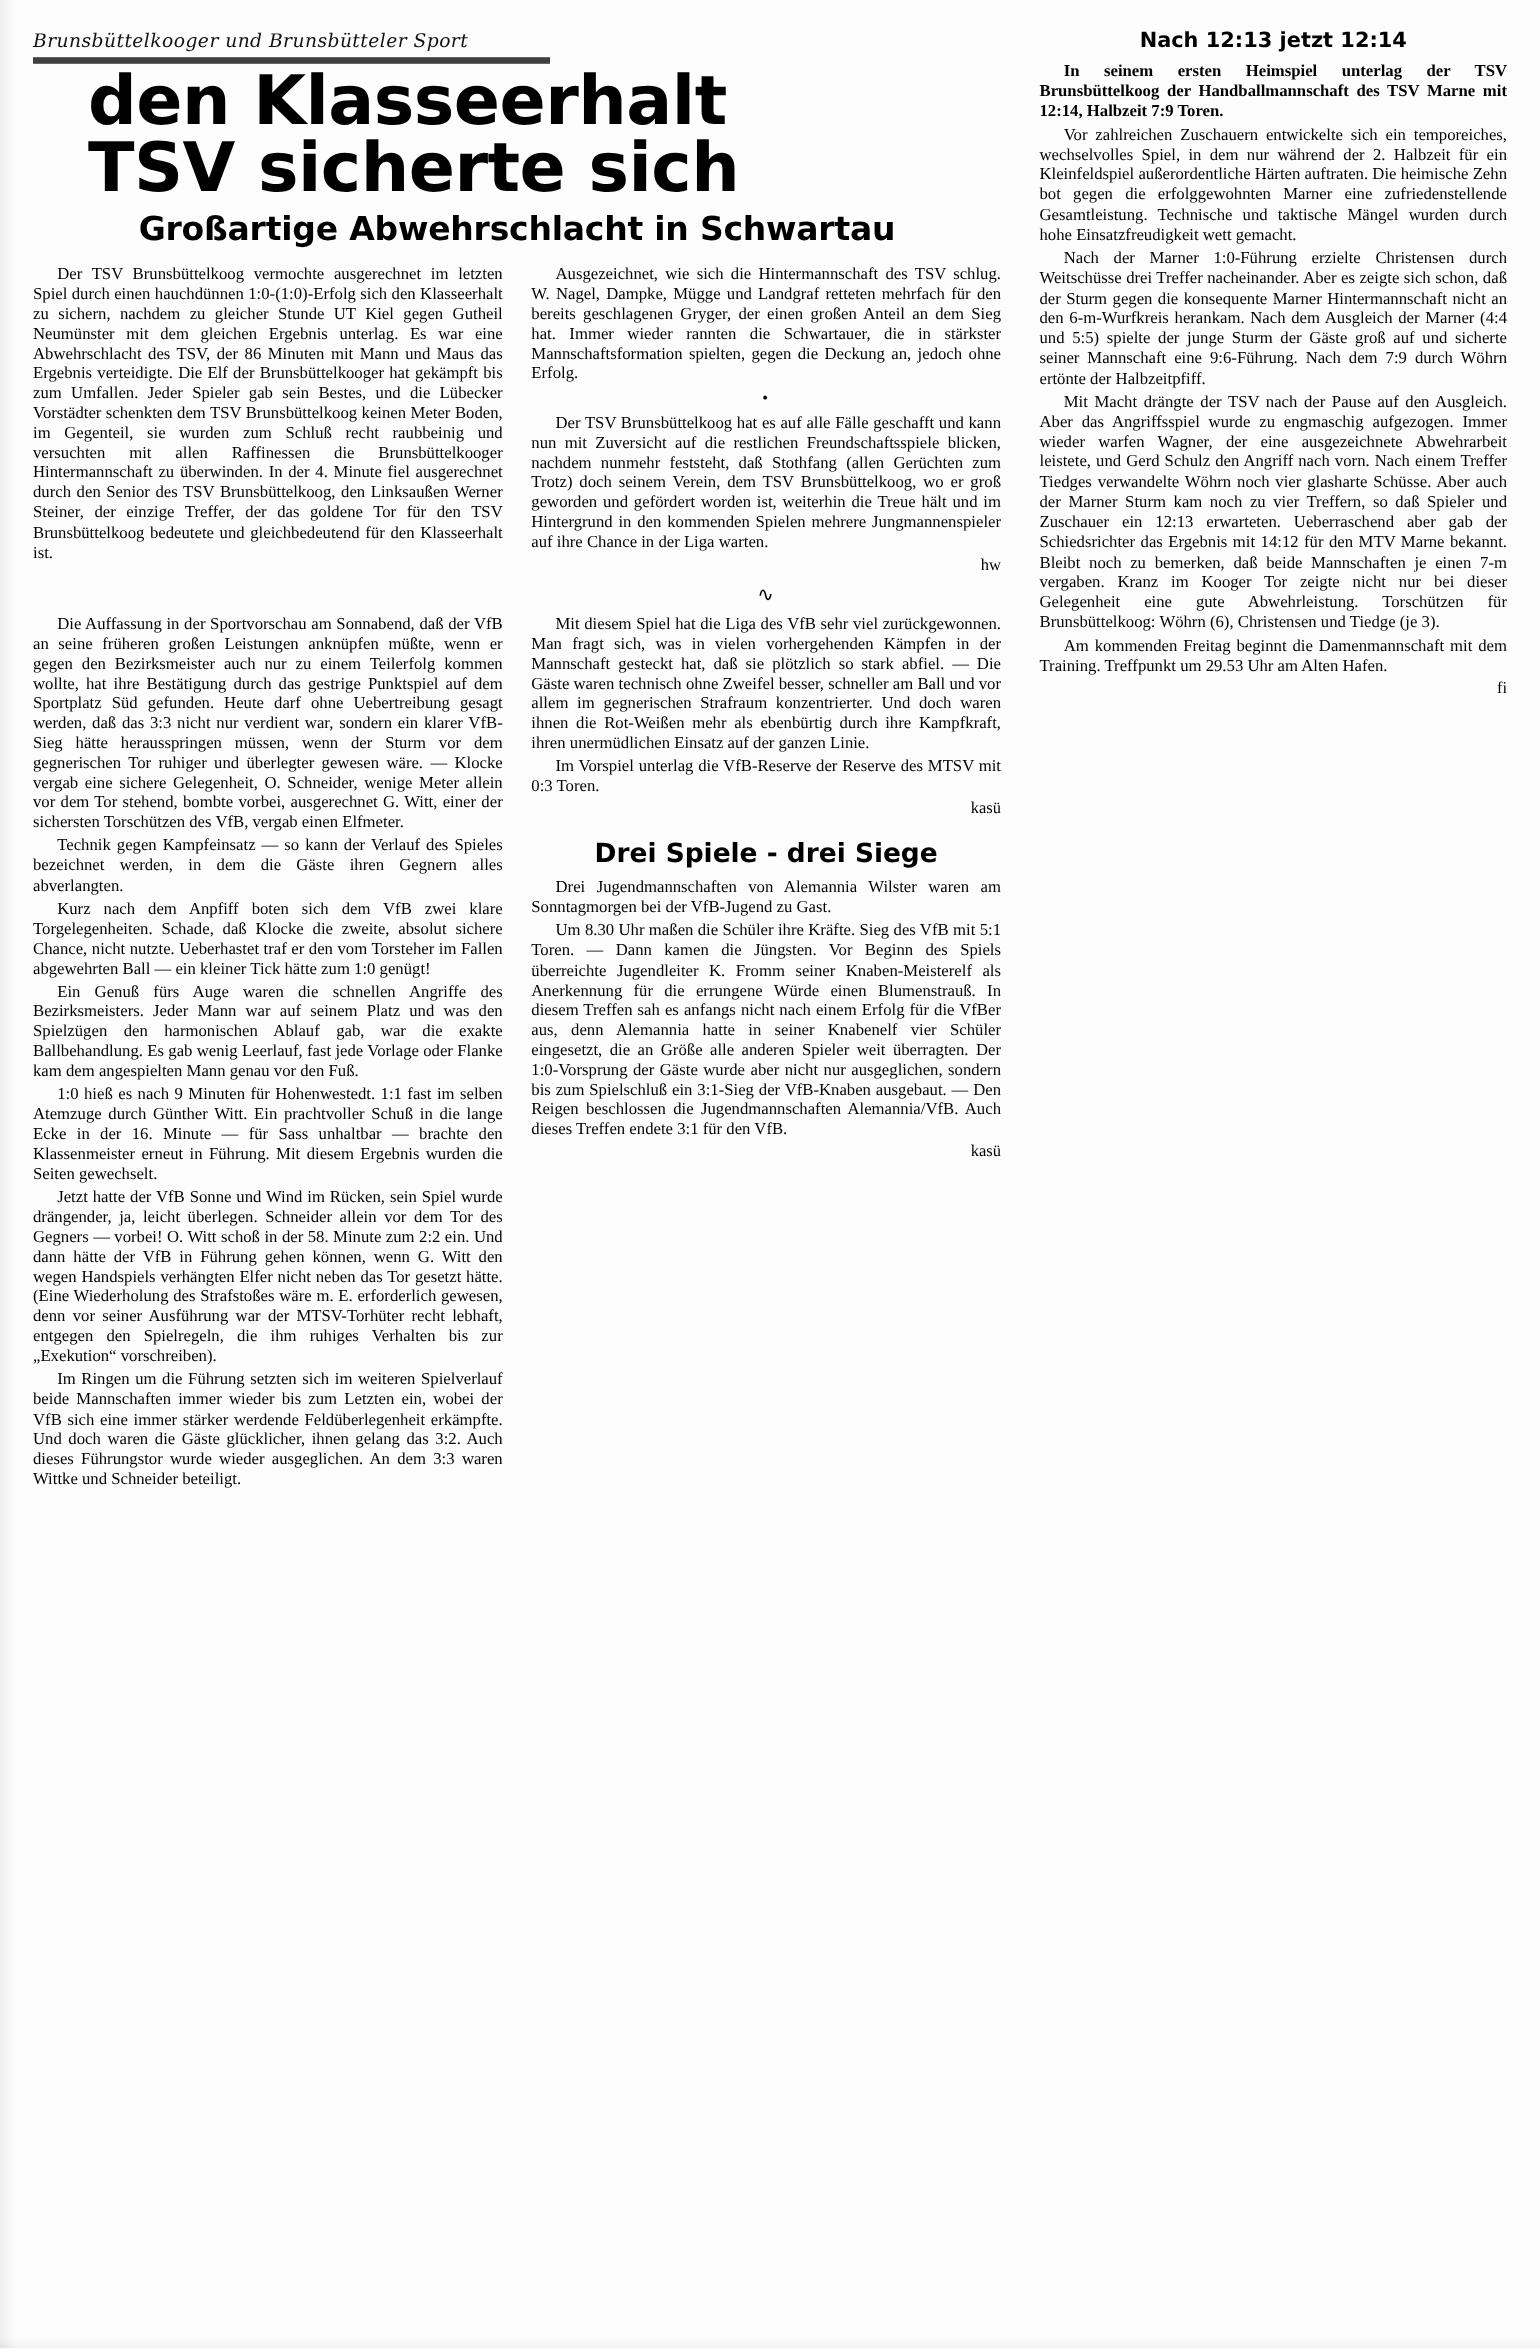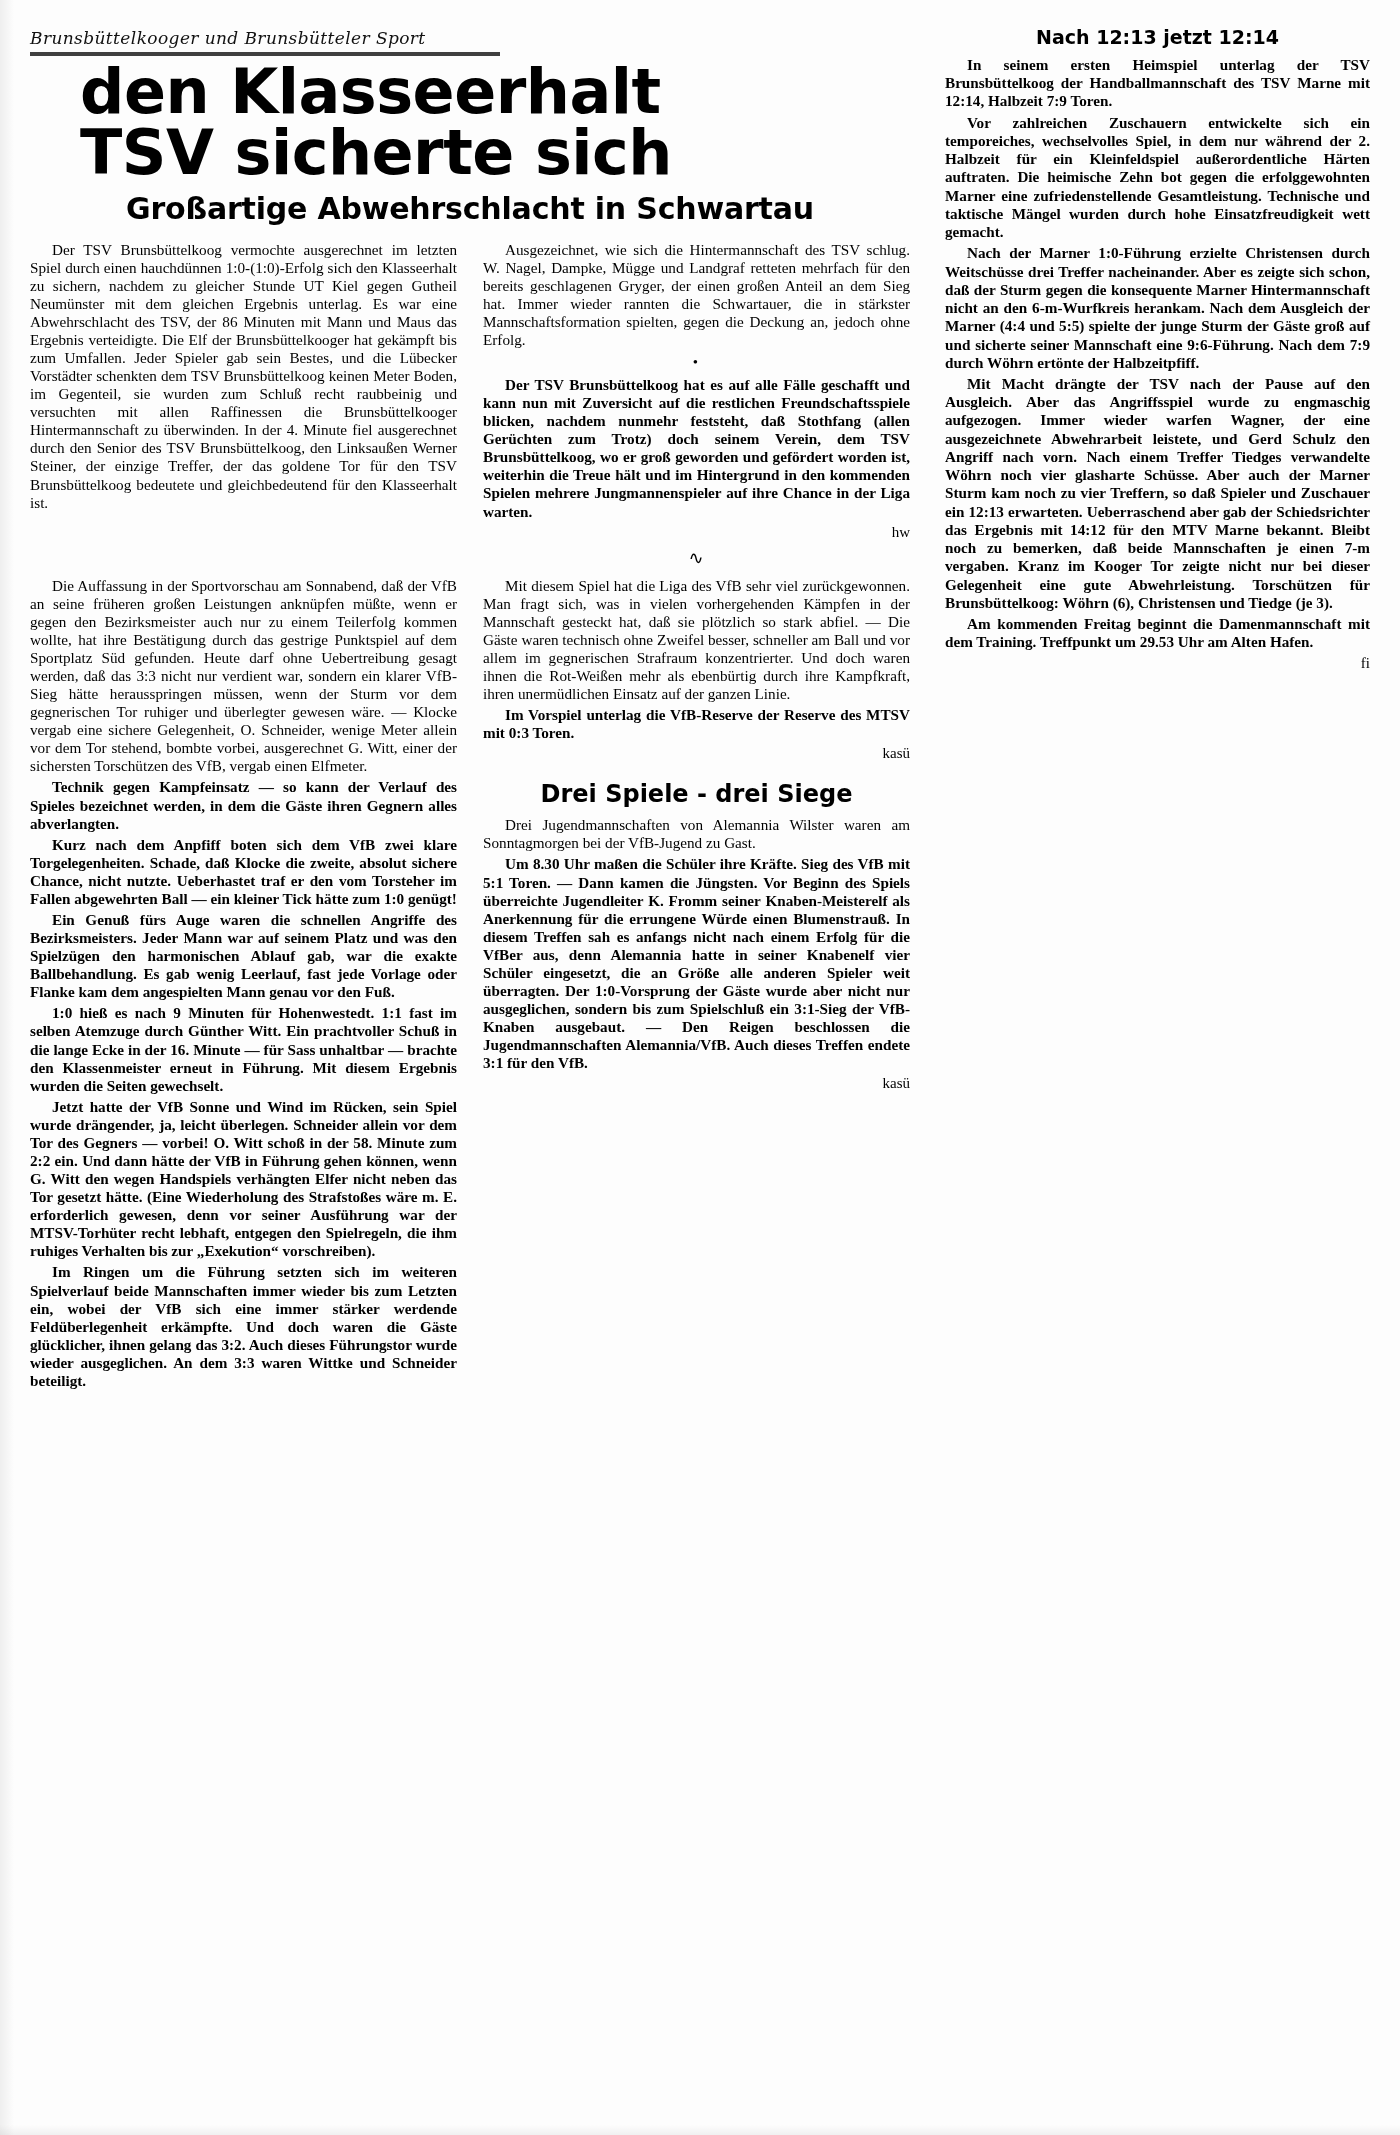--- a/index.html
+++ b/index.html
@@ -25,21 +25,21 @@
   .masthead {
     position: absolute;
     left: 30px;
     top: 28px;
     width: 470px;
     font-family: "DejaVu Serif", serif;
     font-style: italic;
     font-size: 17px;
     letter-spacing: 0.4px;
     color: #111;
-    border-bottom: 4px solid #404040;
+    border-bottom: 6px solid #404040;
     padding-bottom: 4px;
   }
 
   
   .left-col {
     position: absolute;
     left: 30px;
     top: 62px;
     width: 880px;
   }
@@ -76,21 +76,20 @@
     text-align: justify;
     text-justify: inter-word;
     hyphens: auto;
     font-family: "Liberation Serif", serif;
   }
   p.bold {
     font-weight: normal;
   }
   p.indent {
     text-indent: 22px;
-    font-weight: bold;
   }
   p.firstpara {
     text-indent: 22px;
   }
 
   .rule-sep {
     text-align: center;
     font-size: 15px;
     line-height: 1;
     margin: 6px 0 6px 0;

